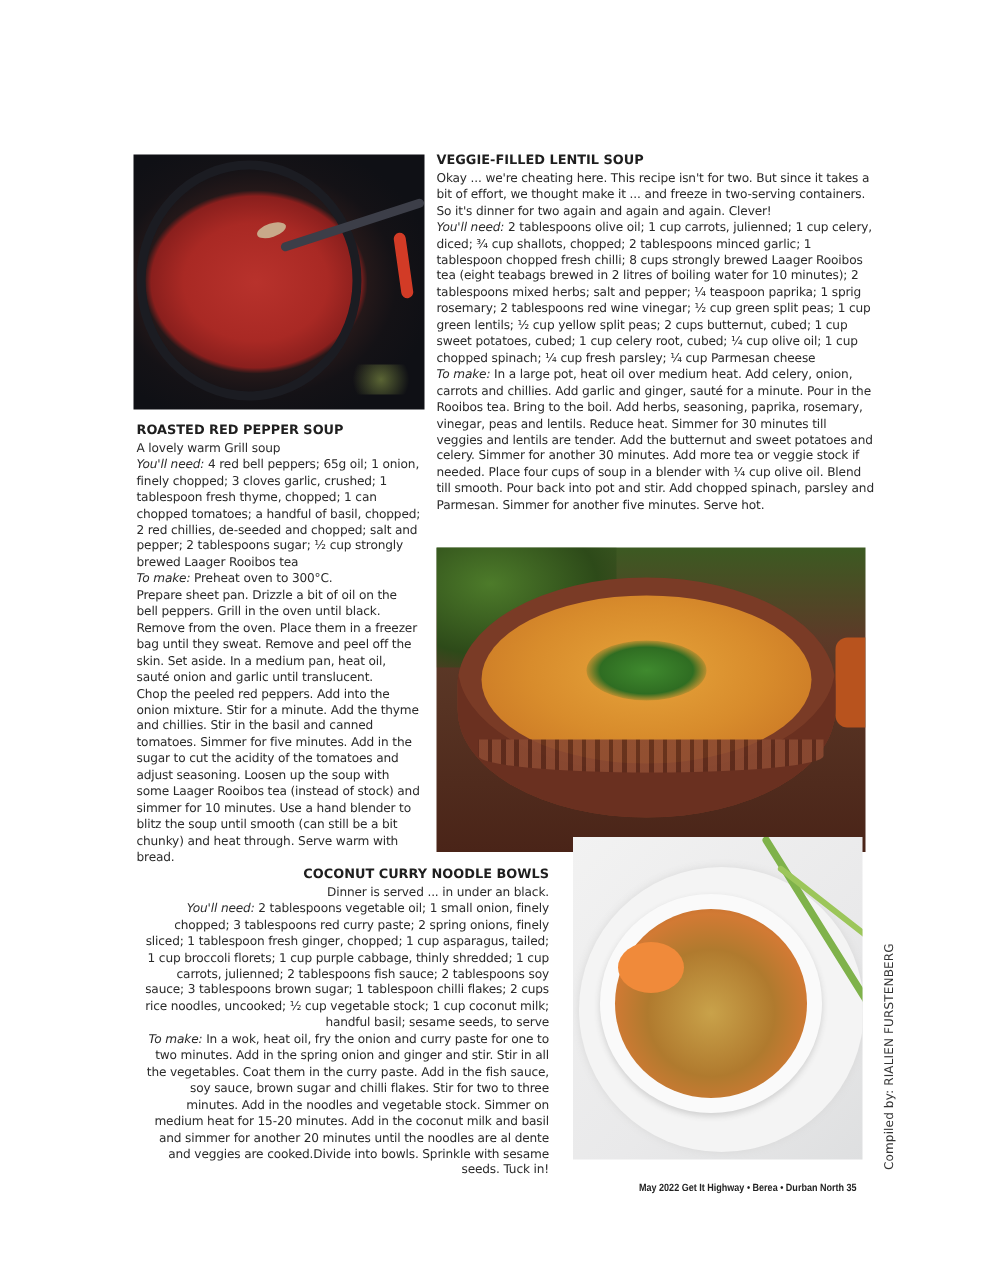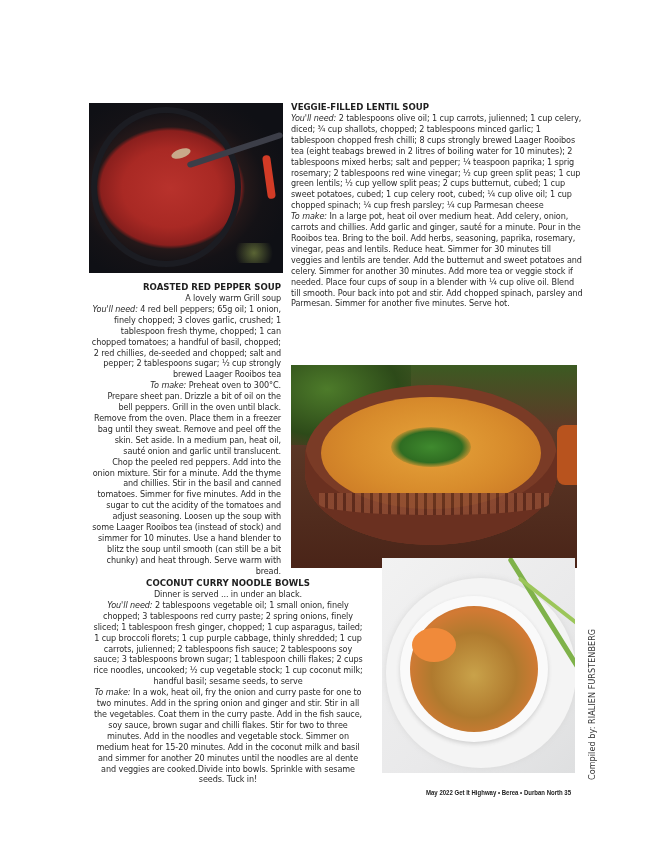--- a/index.html
+++ b/index.html
@@ -48,42 +48,43 @@
     #photo-noodle .food { position: absolute; left: 28px; top: 48px; width: 128px; height: 126px; border-radius: 50%;
       background: radial-gradient(circle at 50% 55%, #c9a24a 0%, #b07a2e 45%, #d27a34 70%, #a85d24 100%); }
     #photo-noodle .carrot { position: absolute; left: 30px; top: 70px; width: 44px; height: 34px; border-radius: 50%; background: #f08a3a; }
     #photo-noodle .onion1 { position: absolute; left: 125px; top: 0; width: 5px; height: 170px; background: #7fb24a; transform: rotate(-32deg); transform-origin: top; border-radius: 3px; }
     #photo-noodle .onion2 { position: absolute; left: 135px; top: 20px; width: 4px; height: 80px; background: #9cc65a; transform: rotate(-52deg); transform-origin: top; border-radius: 3px; }
 
     #credit { position: absolute; left: 588px; top: 780px; transform: rotate(-90deg); transform-origin: left top;
       font-size: 8px; color: #333; white-space: nowrap; letter-spacing: 0.1px; }
     #footer { position: absolute; left: 426px; top: 789px; font-family: "Liberation Sans", sans-serif;
       font-size: 7px; font-weight: bold; color: #222; white-space: nowrap; transform: scaleX(0.86); transform-origin: left; }
-    .right { text-align: center; }
+    .right { text-align: right; }
   </style>
 </head>
 <body>
 
 <div class="page">
 
   <div class="photo" id="photo-pepper">
     <div class="rim"></div>
     <div class="spoon"></div>
     <div class="spoon-head"></div>
     <div class="chili1"></div>
     <div class="herb"></div>
   </div>
 
   <div class="text-block" style="left:291px; top:102px; width:292px;">
     <h2>VEGGIE-FILLED LENTIL SOUP</h2>
+    <p>Okay ... we're cheating here. This recipe isn't for two. But since it takes a bit of effort, we thought make it ... and freeze in two-serving containers. So it's dinner for two again and again and again. Clever!</p>
     <p><i>You'll need:</i><span> 2 tablespoons olive oil; 1 cup carrots, julienned; 1 cup celery, diced; ¾ cup shallots, chopped; 2 tablespoons minced garlic; 1 tablespoon chopped fresh chilli; 8 cups strongly brewed Laager Rooibos tea (eight teabags brewed in 2 litres of boiling water for 10 minutes); 2 tablespoons mixed herbs; salt and pepper; ¼ teaspoon paprika; 1 sprig rosemary; 2 tablespoons red wine vinegar; ½ cup green split peas; 1 cup green lentils; ½ cup yellow split peas; 2 cups butternut, cubed; 1 cup sweet potatoes, cubed; 1 cup celery root, cubed; ¼ cup olive oil; 1 cup chopped spinach; ¼ cup fresh parsley; ¼ cup Parmesan cheese</span></p>
     <p><i>To make:</i><span> In a large pot, heat oil over medium heat. Add celery, onion, carrots and chillies. Add garlic and ginger, sauté for a minute. Pour in the Rooibos tea. Bring to the boil. Add herbs, seasoning, paprika, rosemary, vinegar, peas and lentils. Reduce heat. Simmer for 30 minutes till veggies and lentils are tender. Add the butternut and sweet potatoes and celery. Simmer for another 30 minutes. Add more tea or veggie stock if needed. Place four cups of soup in a blender with ¼ cup olive oil. Blend till smooth. Pour back into pot and stir. Add chopped spinach, parsley and Parmesan. Simmer for another five minutes. Serve hot.</span></p>
   </div>
 
-  <div class="text-block" style="left:91px; top:282px; width:190px;text-align:right;">
+  <div class="text-block" style="left:91px; top:282px; width:190px;">
     <h2>ROASTED RED PEPPER SOUP</h2>
     <p>A lovely warm Grill soup</p>
     <p><i>You'll need:</i><span> 4 red bell peppers; 65g oil; 1 onion, finely chopped; 3 cloves garlic, crushed; 1 tablespoon fresh thyme, chopped; 1 can chopped tomatoes; a handful of basil, chopped; 2 red chillies, de-seeded and chopped; salt and pepper; 2 tablespoons sugar; ½ cup strongly brewed Laager Rooibos tea</span></p>
     <p><i>To make:</i><span> Preheat oven to 300°C.</span></p>
     <p>Prepare sheet pan. Drizzle a bit of oil on the bell peppers. Grill in the oven until black. Remove from the oven. Place them in a freezer bag until they sweat. Remove and peel off the skin. Set aside. In a medium pan, heat oil, sauté onion and garlic until translucent.</p>
     <p>Chop the peeled red peppers. Add into the onion mixture. Stir for a minute. Add the thyme and chillies. Stir in the basil and canned tomatoes. Simmer for five minutes. Add in the sugar to cut the acidity of the tomatoes and adjust seasoning. Loosen up the soup with some Laager Rooibos tea (instead of stock) and simmer for 10 minutes. Use a hand blender to blitz the soup until smooth (can still be a bit chunky) and heat through. Serve warm with bread.</p>
   </div>
 
   <div class="photo" id="photo-lentil">
     <div class="greens"></div>

